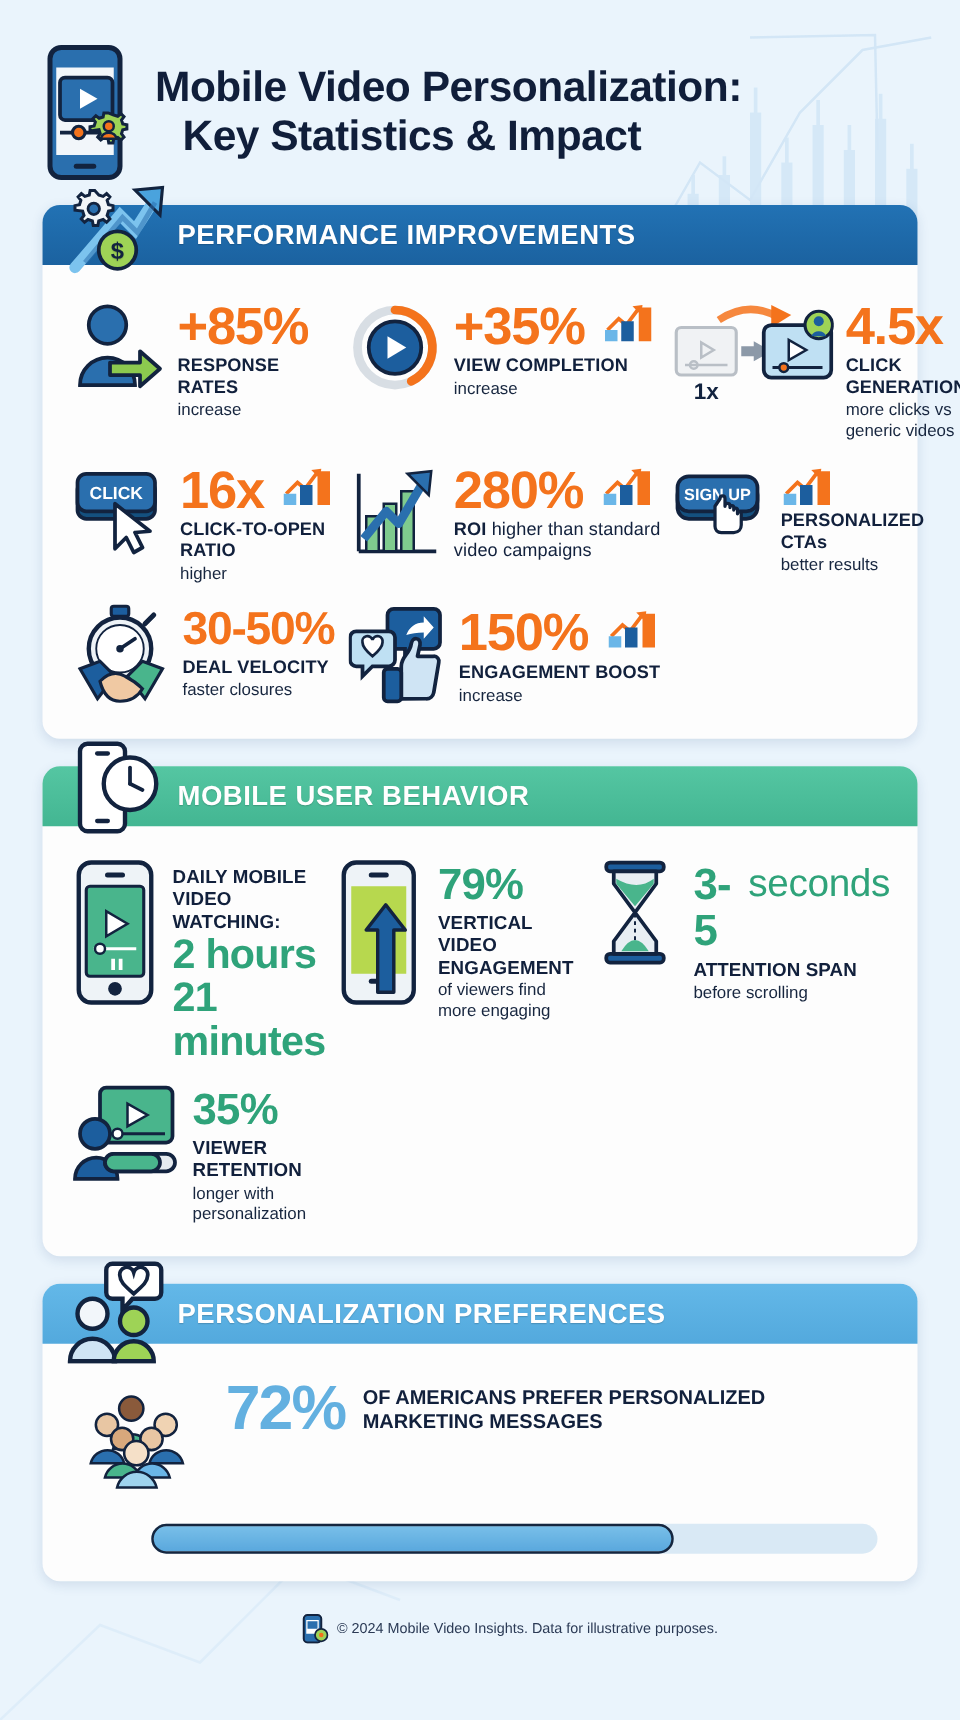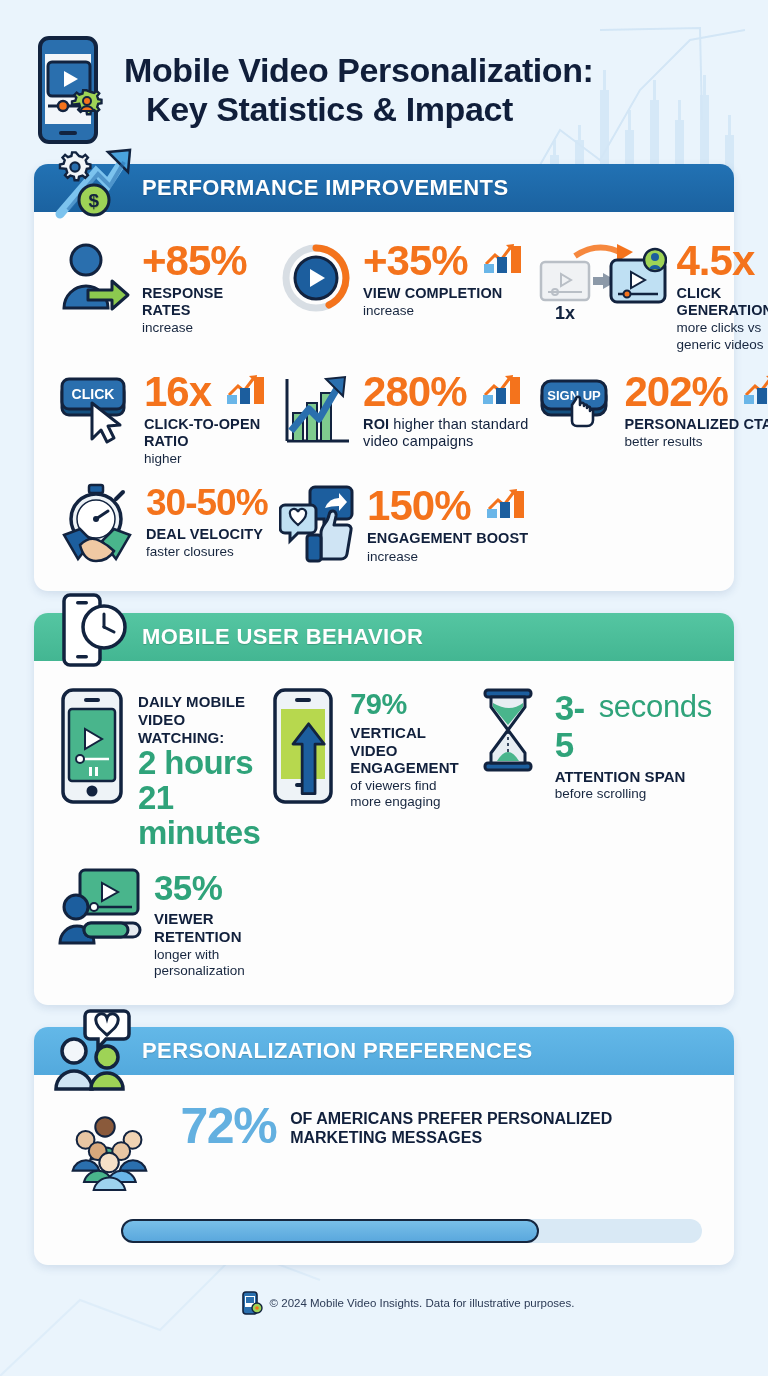--- a/index.html
+++ b/index.html
@@ -285,21 +285,20 @@
 
       <div class="stat">
         <svg class="ico" width="76" height="76" viewBox="0 0 76 76">
           <rect x="3" y="18" width="64" height="28" rx="9" fill="#14507f" stroke="#12233f" stroke-width="3"></rect>
           <rect x="3" y="12" width="64" height="28" rx="9" fill="#2a6fae" stroke="#12233f" stroke-width="3"></rect>
           <text x="35" y="31" font-size="13" font-weight="700" text-anchor="middle" fill="#fff" font-family="Liberation Sans, sans-serif">SIGN UP</text>
           <path d="M33 36 v16 c0 3 2 5 5 5 h10 c4 0 6-3 6-6 v-9 c0-2-3-2-3 0 v-3 c0-2-3-2-3 0 v-2 c0-2-3-2-3 0 v-1 c0-3-4-3-4 0 v-6 c0-3-4-3-4 0 z" fill="#fff" stroke="#12233f" stroke-width="2.6" stroke-linejoin="round"></path>
         </svg>
         <div class="txt">
           <div class="bigline">
-            <span class="big">202%</span>
             <svg width="44" height="34" viewBox="0 0 44 34">
               <path d="M4 24 L13 15 L19 20 L28 8" stroke="#f4731c" stroke-width="3" fill="none"></path>
               <polygon points="24,5 32,4 31,12" fill="#f4731c"></polygon>
               <rect x="2" y="24" width="10" height="9" fill="#6ab6e8"></rect>
               <rect x="15" y="17" width="10" height="16" fill="#1c5e9e"></rect>
               <rect x="29" y="6" width="10" height="27" fill="#f4731c"></rect>
             </svg>
           </div>
           <div class="label">PERSONALIZED CTAs</div>
           <div class="sub">better results</div>
@@ -389,21 +388,21 @@
 
       <div class="stat behavior">
         <svg class="ico" width="70" height="120" viewBox="0 0 70 120">
           <rect x="5" y="3" width="56" height="112" rx="10" fill="#eef3f7" stroke="#12233f" stroke-width="3.5"></rect>
           <rect x="25" y="11" width="16" height="4" rx="2" fill="#12233f"></rect>
           <rect x="11" y="22" width="44" height="70" fill="#b7d84e"></rect>
           <rect x="25" y="96" width="16" height="4" rx="2" fill="#12233f"></rect>
           <path d="M42 110 v-54 h-10 l17-22 17 22 h-10 v54z" fill="#1c5e9e" stroke="#12233f" stroke-width="3" stroke-linejoin="round" transform="translate(-12,0) scale(.92) translate(6,6)"></path>
         </svg>
         <div class="txt">
-          <div class="greenstat" style="font-size:29px">79%</div>
+          <div class="greenstat" style="font-size:35px">79%</div>
           <div class="label">VERTICAL VIDEO ENGAGEMENT</div>
           <div class="sub">of viewers find more engaging</div>
         </div>
       </div>
 
       <div class="stat behavior">
         <svg class="ico" width="70" height="86" viewBox="0 0 70 86">
           <rect x="10" y="3" width="46" height="7" rx="3" fill="#1c5e9e" stroke="#12233f" stroke-width="3"></rect>
           <rect x="10" y="76" width="46" height="7" rx="3" fill="#1c5e9e" stroke="#12233f" stroke-width="3"></rect>
           <path d="M16 10 h34 v10 l-17 23 17 23 v10 h-34 v-10 l17-23 -17-23z" fill="#e8eef3" stroke="#12233f" stroke-width="3" stroke-linejoin="round"></path>

